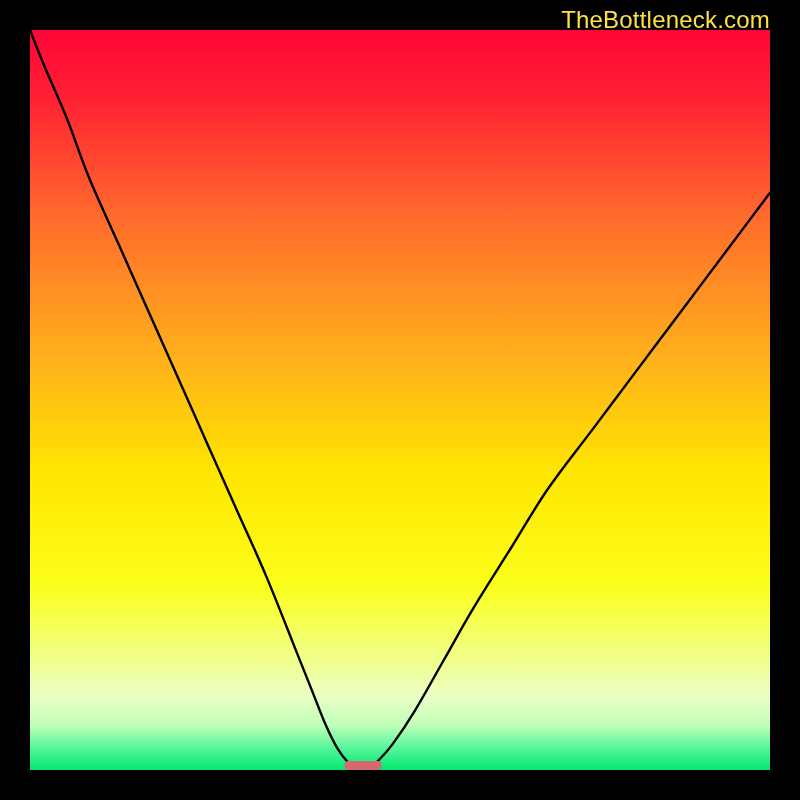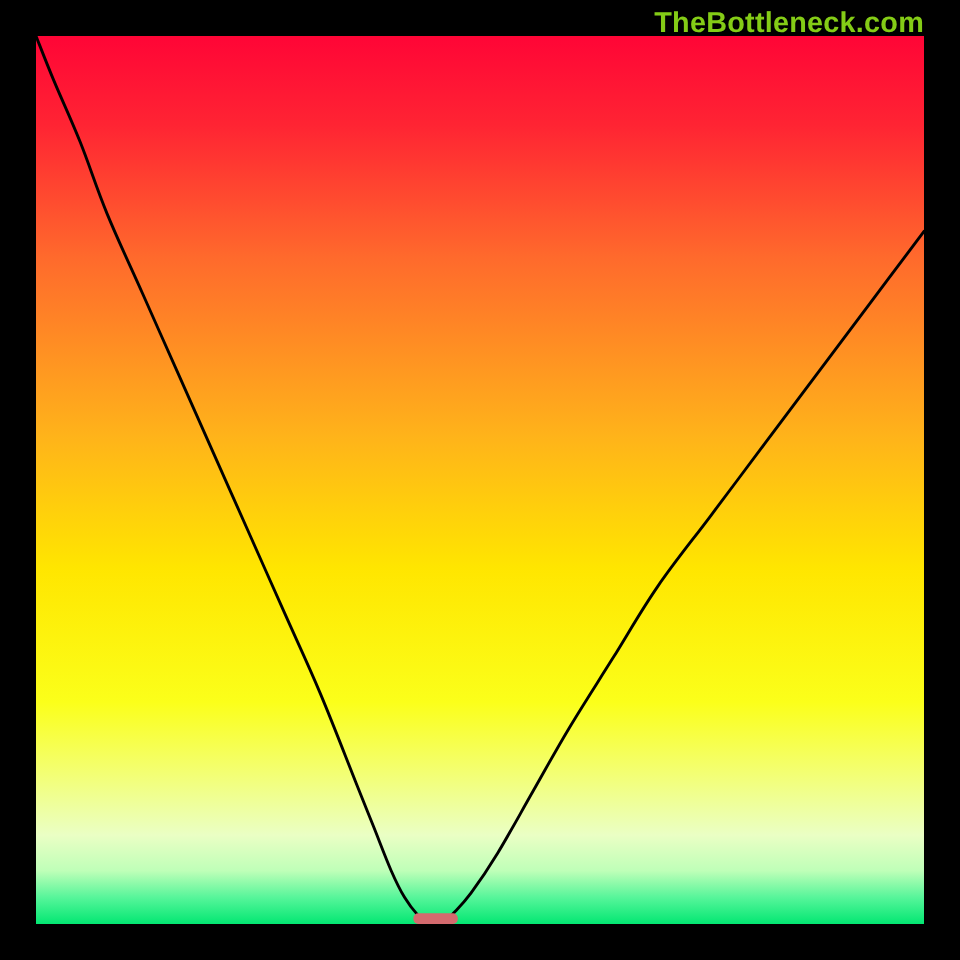--- a/index.html
+++ b/index.html
@@ -23,23 +23,23 @@
     position: absolute;
     left: 0;
     top: 0;
     width: 740px;
     height: 740px;
   }
   .watermark {
     position: absolute;
     top: 6px;
     right: 30px;
-    color: #84cc16;
+    color: #fde047;
     font-size: 24px;
-    font-weight: 700;
+    font-weight: 400;
     letter-spacing: 0.2px;
   }
   svg {
     display: block;
   }
 </style>
 </head>
 <body>
 
 <div class="watermark">TheBottleneck.com</div>

